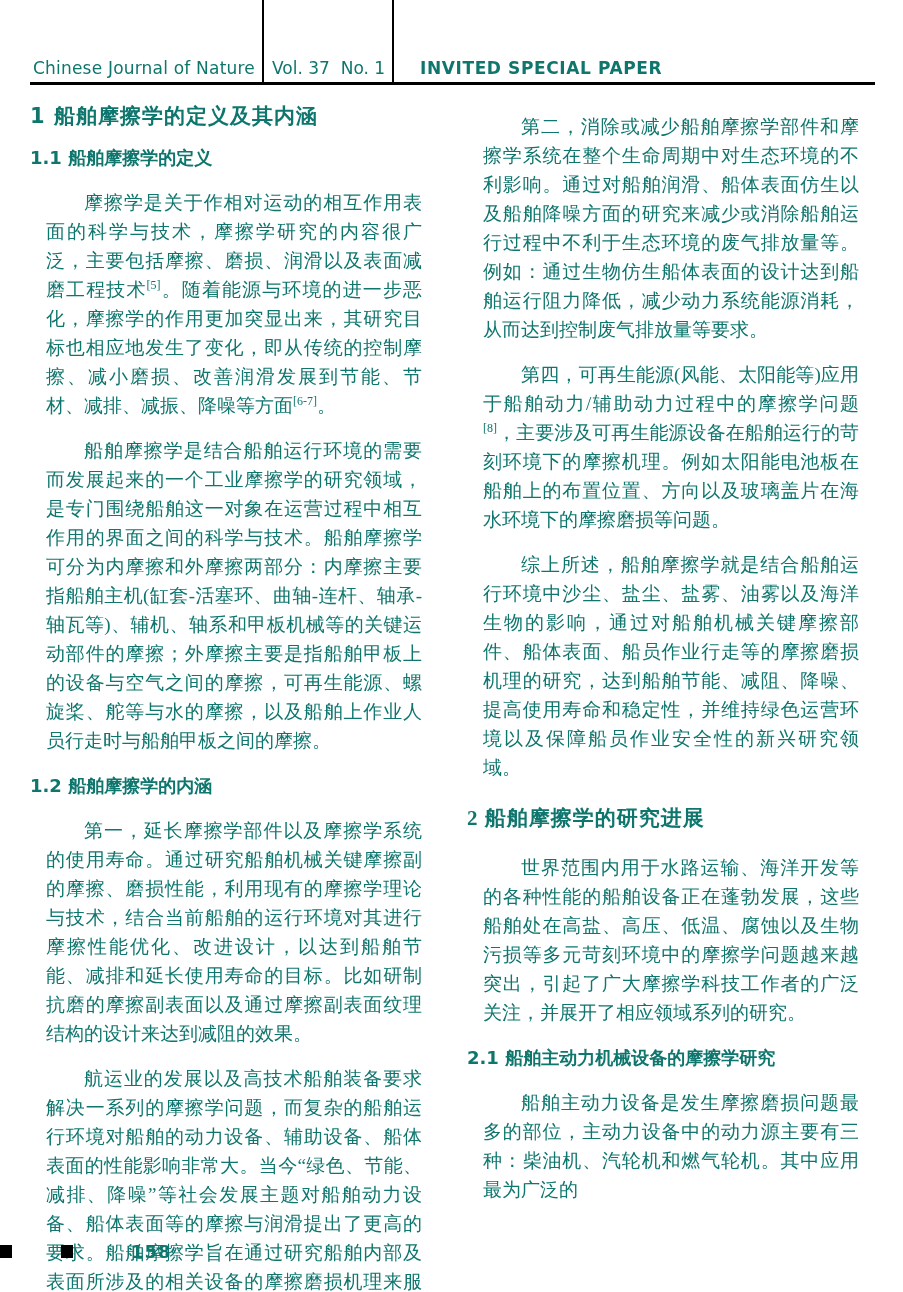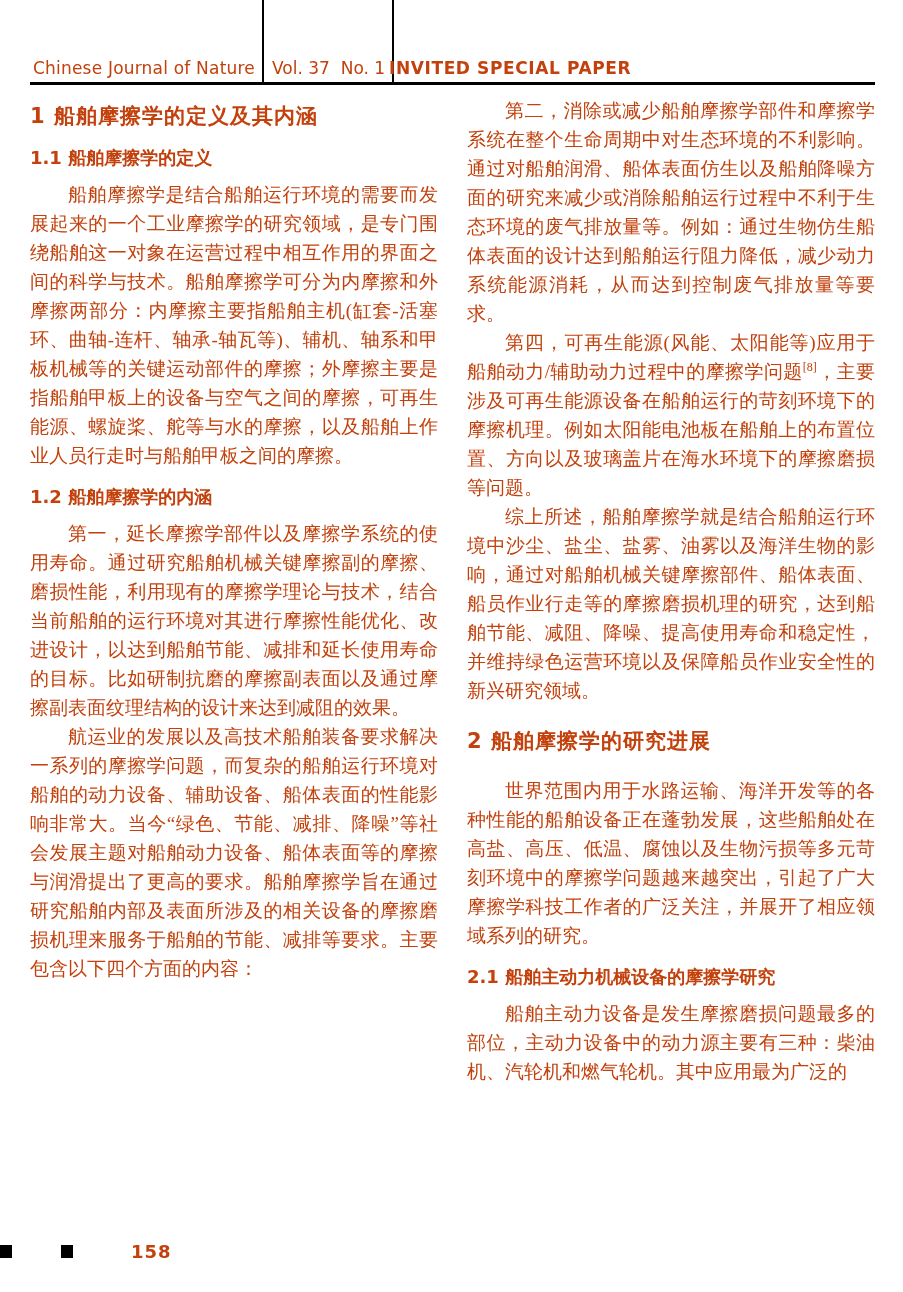--- a/index.html
+++ b/index.html
@@ -5,21 +5,21 @@
   html, body {
     margin: 0;
     padding: 0;
     background: #ffffff;
   }
   .page {
     position: relative;
     width: 903px;
     height: 1292px;
     background: #ffffff;
-    color: #c2410c;
+    color: #0f766e;
     overflow: hidden;
     font-family: "Liberation Serif", "DejaVu Serif", serif;
   }
 
   
   .header {
     position: absolute;
     top: 0; left: 0;
     width: 903px;
     height: 84px;
@@ -34,21 +34,21 @@
   }
   .header .vol {
     position: absolute;
     left: 272px; bottom: 6px;
     font-family: "DejaVu Sans", "Liberation Sans", sans-serif;
     font-size: 17px;
     white-space: pre;
   }
   .header .banner {
     position: absolute;
-    left: 389px; bottom: 6px;
+    left: 420px; bottom: 6px;
     font-family: "DejaVu Sans", "Liberation Sans", sans-serif;
     font-size: 17px;
     font-weight: bold;
     letter-spacing: 0.6px;
     white-space: pre;
   }
   .vline {
     position: absolute;
     top: 0;
     width: 2px;
@@ -75,38 +75,39 @@
     display: flex;
     gap: 29px;
   }
   .col {
     width: 411px;
     font-size: 19px;
     line-height: 29px;
     text-align: justify;
   }
   .col p {
-    margin: 0;
+    margin: 16px;
     text-indent: 2em;
   }
   .col p sup {
     font-size: 12px;
     line-height: 0;
   }
   h1.sec {
     font-family: "DejaVu Sans", "Liberation Sans", sans-serif;
     font-size: 21px;
     font-weight: bold;
     margin: 6px 0 12px 0;
     text-align: left;
     letter-spacing: 1px;
   }
   h1.sec2 {
     margin-top: 22px;
     margin-bottom: 20px;
+    font-family: Liberation Serif, serif;
   }
   h2.sub {
     font-family: "DejaVu Sans", "Liberation Sans", sans-serif;
     font-size: 18px;
     font-weight: bold;
     margin: 12px 0 8px 0;
     text-align: left;
   }
 
   
@@ -146,20 +147,21 @@
     <span class="vline vline2"></span>
     <span class="banner">INVITED SPECIAL PAPER</span>
     <span class="hrule"></span>
   </div>
 
   <div class="columns">
 
     <div class="col">
       <h1 class="sec">1  船舶摩擦学的定义及其内涵</h1>
       <h2 class="sub">1.1  船舶摩擦学的定义</h2>
+      <p><span>摩擦学是关于作相对运动的相互作用表面的科学与技术，摩擦学研究的内容很广泛，主要包括摩擦、磨损、润滑以及表面减磨工程技术</span><sup>[5]</sup><span>。随着能源与环境的进一步恶化，摩擦学的作用更加突显出来，其研究目标也相应地发生了变化，即从传统的控制摩擦、减小磨损、改善润滑发展到节能、节材、减排、减振、降噪等方面</span><sup>[6-7]</sup><span>。</span></p>
       <p>船舶摩擦学是结合船舶运行环境的需要而发展起来的一个工业摩擦学的研究领域，是专门围绕船舶这一对象在运营过程中相互作用的界面之间的科学与技术。船舶摩擦学可分为内摩擦和外摩擦两部分：内摩擦主要指船舶主机(缸套-活塞环、曲轴-连杆、轴承-轴瓦等)、辅机、轴系和甲板机械等的关键运动部件的摩擦；外摩擦主要是指船舶甲板上的设备与空气之间的摩擦，可再生能源、螺旋桨、舵等与水的摩擦，以及船舶上作业人员行走时与船舶甲板之间的摩擦。</p>
       <h2 class="sub">1.2  船舶摩擦学的内涵</h2>
       <p>第一，延长摩擦学部件以及摩擦学系统的使用寿命。通过研究船舶机械关键摩擦副的摩擦、磨损性能，利用现有的摩擦学理论与技术，结合当前船舶的运行环境对其进行摩擦性能优化、改进设计，以达到船舶节能、减排和延长使用寿命的目标。比如研制抗磨的摩擦副表面以及通过摩擦副表面纹理结构的设计来达到减阻的效果。</p>
       <p>航运业的发展以及高技术船舶装备要求解决一系列的摩擦学问题，而复杂的船舶运行环境对船舶的动力设备、辅助设备、船体表面的性能影响非常大。当今“绿色、节能、减排、降噪”等社会发展主题对船舶动力设备、船体表面等的摩擦与润滑提出了更高的要求。船舶摩擦学旨在通过研究船舶内部及表面所涉及的相关设备的摩擦磨损机理来服务于船舶的节能、减排等要求。主要包含以下四个方面的内容：</p>
     </div>
 
     <div class="col">
       <p>第二，消除或减少船舶摩擦学部件和摩擦学系统在整个生命周期中对生态环境的不利影响。通过对船舶润滑、船体表面仿生以及船舶降噪方面的研究来减少或消除船舶运行过程中不利于生态环境的废气排放量等。例如：通过生物仿生船体表面的设计达到船舶运行阻力降低，减少动力系统能源消耗，从而达到控制废气排放量等要求。</p>
       <p><span>第四，可再生能源(风能、太阳能等)应用于船舶动力/辅助动力过程中的摩擦学问题</span><sup>[8]</sup><span>，主要涉及可再生能源设备在船舶运行的苛刻环境下的摩擦机理。例如太阳能电池板在船舶上的布置位置、方向以及玻璃盖片在海水环境下的摩擦磨损等问题。</span></p>
       <p>综上所述，船舶摩擦学就是结合船舶运行环境中沙尘、盐尘、盐雾、油雾以及海洋生物的影响，通过对船舶机械关键摩擦部件、船体表面、船员作业行走等的摩擦磨损机理的研究，达到船舶节能、减阻、降噪、提高使用寿命和稳定性，并维持绿色运营环境以及保障船员作业安全性的新兴研究领域。</p>

